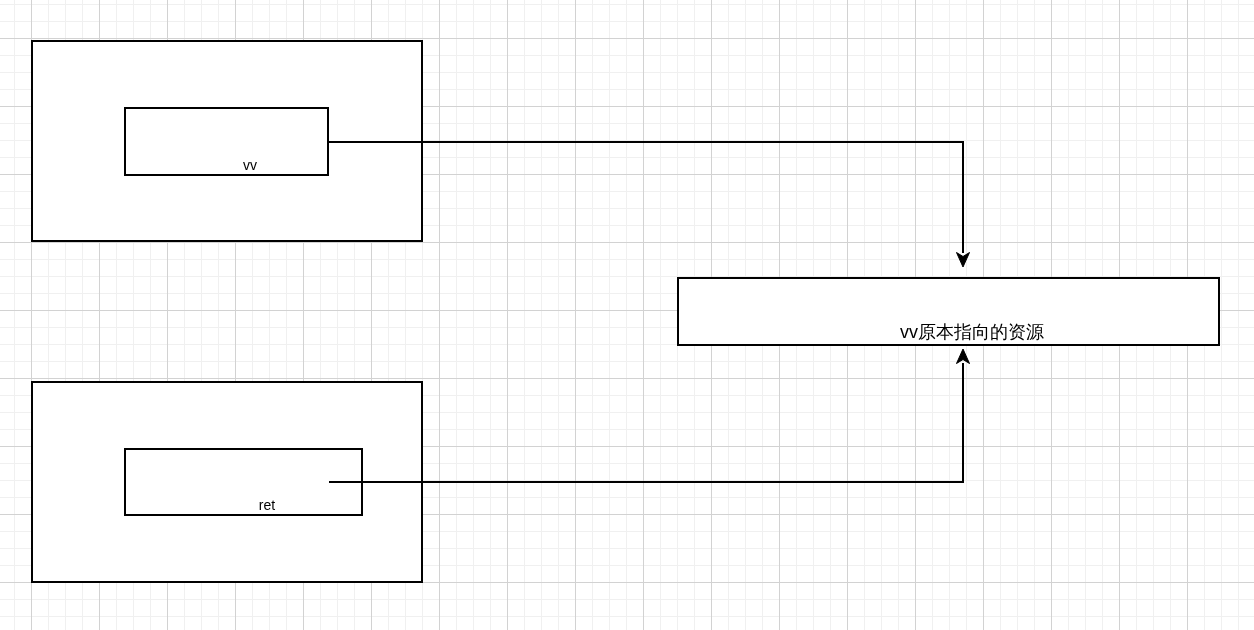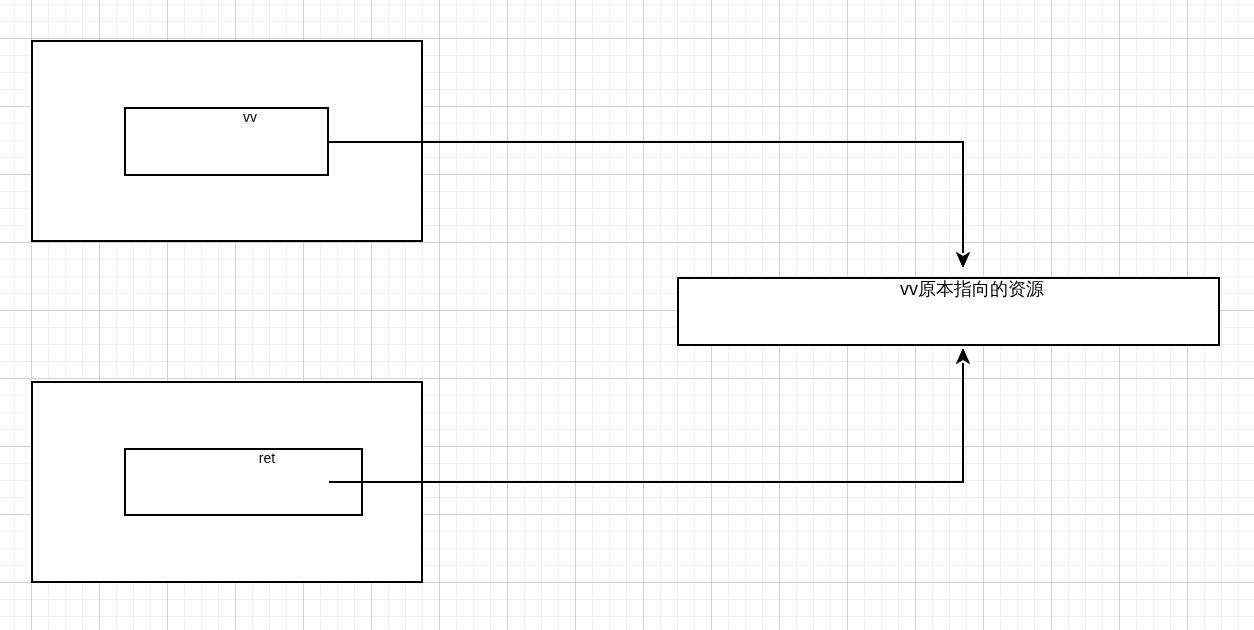--- a/index.html
+++ b/index.html
@@ -24,21 +24,21 @@
       linear-gradient(to bottom, #f0f0f0 1px, transparent 1px);
     background-size: 68px 68px, 68px 68px, 17px 17px, 17px 17px;
     background-position: 31px 38px;
   }
   .shape {
     position: absolute;
     box-sizing: border-box;
     border: 2px solid #000000;
     background: #ffffff;
     display: flex;
-    align-items: flex-start;
+    align-items: flex-end;
     justify-content: center;
     padding-left: 47px;
   }
   .shape .label {
     color: #000000;
     white-space: nowrap;
     line-height: 1.2;
   }
   .node-small .label {
     font-size: 14px;

